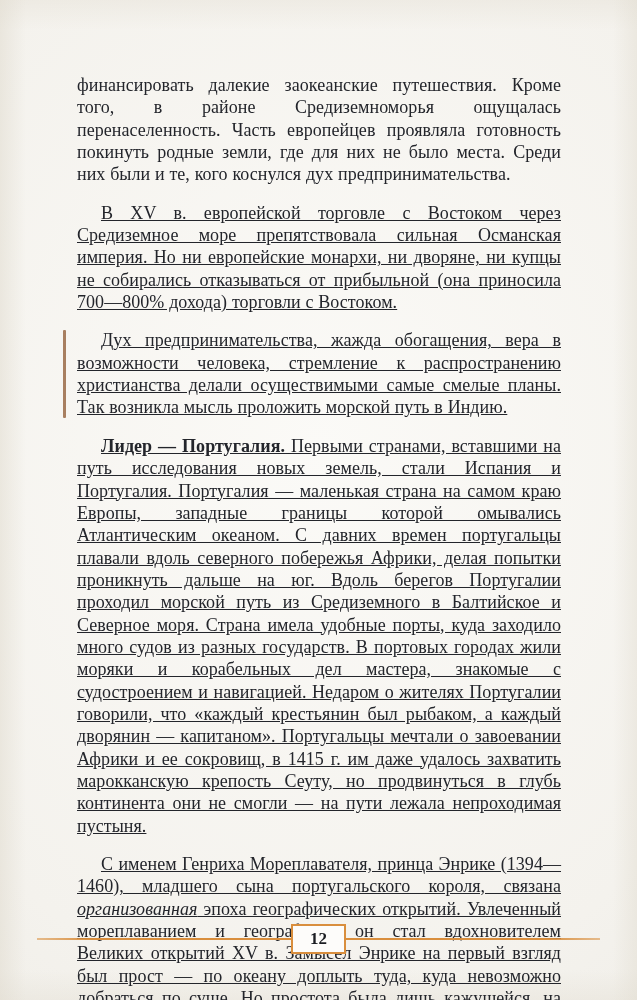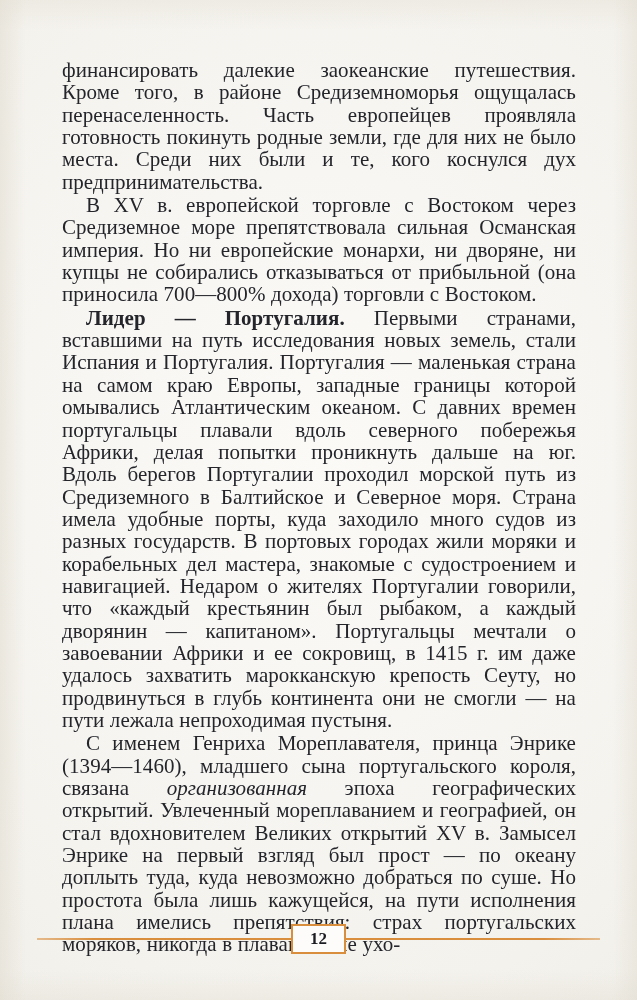--- a/index.html
+++ b/index.html
@@ -36,32 +36,33 @@
   }
 
   .text-column {
     position: absolute;
     left: 61px;
     top: 58px;
     width: 516px;
   }
 
   p.para {
-    margin: 1px;
+    margin: 16px;
     text-align: justify;
     text-justify: inter-word;
-    font-size: 21px;
+    font-size: 18px;
     line-height: 22.35px;
     color: #23252b;
     letter-spacing: 0.05px;
     word-spacing: 0.2px;
     -webkit-font-smoothing: antialiased;
   }
   p.para.indent {
     text-indent: 24px;
+    text-decoration: underline;
   }
 
   .bold {
     font-weight: bold;
   }
   .ital {
     font-style: italic;
   }
 
   
@@ -131,20 +132,21 @@
   }
 </style>
 </head>
 <body>
 
 <div class="page">
 
   <div class="text-column">
     <p class="para" id="p1"><span>финансировать далекие заокеанские путешествия. Кроме того, в районе Средиземноморья ощущалась перенаселенность. Часть европейцев проявляла готовность покинуть родные земли, где для них не было места. Среди них были и те, кого коснулся дух предпринимательства.</span></p>
     <p class="para indent" id="p2"><span>В XV в. европейской торговле с Востоком через Средиземное море препятствовала сильная Османская империя. Но ни европейские монархи, ни дворяне, ни купцы не собирались отказываться от прибыльной (она приносила 700—800% дохода) торговли с Востоком.</span></p>
+    <p class="para indent marked" id="p3"><span>Дух предпринимательства, жажда обогащения, вера в возможности человека, стремление к распространению христианства делали осуществимыми самые смелые планы. Так возникла мысль проложить морской путь в Индию.</span></p>
     <p class="para indent" id="p4"><span class="bold">Лидер — Португалия.</span><span> Первыми странами, вставшими на путь исследования новых земель, стали Испания и Португалия. Португалия — маленькая страна на самом краю Европы, западные границы которой омывались Атлантическим океаном. С давних времен португальцы плавали вдоль северного побережья Африки, делая попытки проникнуть дальше на юг. Вдоль берегов Португалии проходил морской путь из Средиземного в Балтийское и Северное моря. Страна имела удобные порты, куда заходило много судов из разных государств. В портовых городах жили моряки и корабельных дел мастера, знакомые с судостроением и навигацией. Недаром о жителях Португалии говорили, что «каждый крестьянин был рыбаком, а каждый дворянин — капитаном». Португальцы мечтали о завоевании Африки и ее сокровищ, в 1415 г. им даже удалось захватить марокканскую крепость Сеуту, но продвинуться в глубь континента они не смогли — на пути лежала непроходимая пустыня.</span></p>
     <p class="para indent" id="p6"><span>С именем Генриха Мореплавателя, принца Энрике (1394—1460), младшего сына португальского короля, связана </span><span class="ital">организованная</span><span> эпоха географических открытий. Увлеченный мореплаванием и географией, он стал вдохновителем Великих открытий XV в. Замысел Энрике на первый взгляд был прост — по океану доплыть туда, куда невозможно добраться по суше. Но простота была лишь кажущейся, на пути исполнения плана имелись препятствия: страх португальских моряков, никогда в плаваниях не ухо-</span></p>
   </div>
 
   <div class="footer">
     <div class="rule rule-left"></div>
     <div class="page-number-box">12</div>
     <div class="rule rule-right"></div>
   </div>
 

